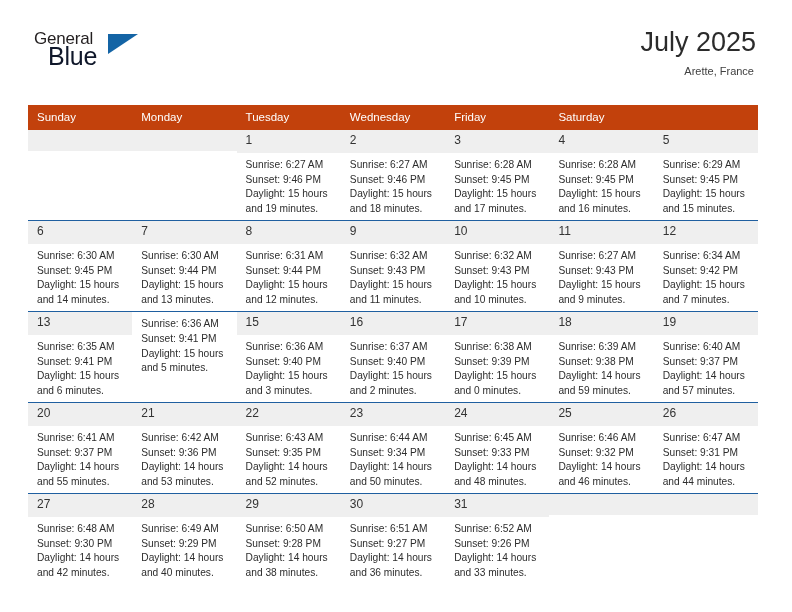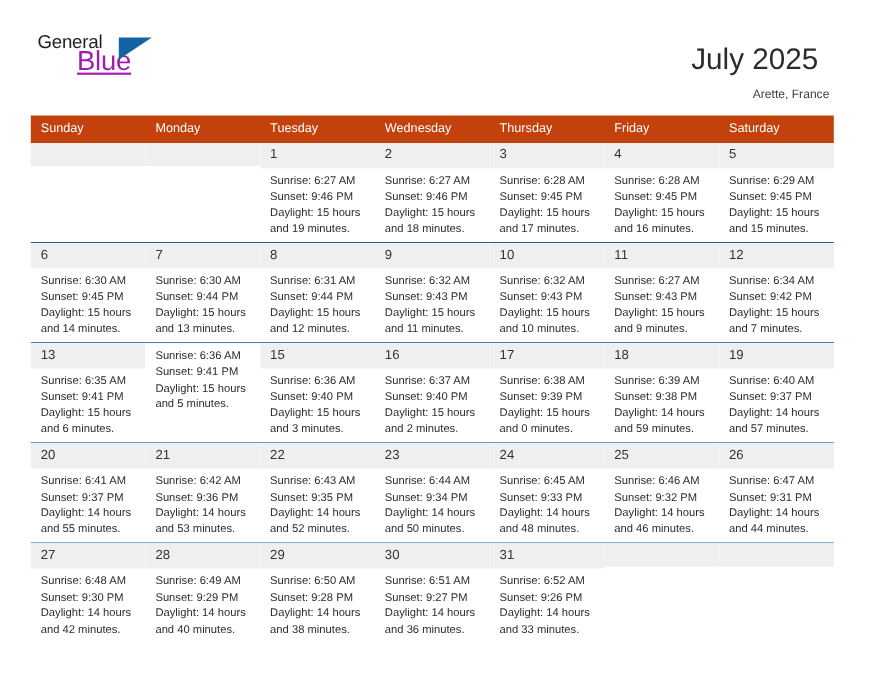--- a/index.html
+++ b/index.html
@@ -31,46 +31,45 @@
   }
   .brand-general {
     font-size: 17px;
     color: #231f20;
     letter-spacing: -0.2px;
     line-height: 1;
     display: block;
   }
   .brand-blue {
     font-size: 25px;
-    color: #a21caf;
+    color: #0f172a;
     letter-spacing: -0.2px;
     line-height: 1;
     display: block;
     margin-top: -3px;
-    margin-left: 36px;
-    text-decoration: underline;
+    margin-left: 14px;
   }
   .brand-triangle {
     position: absolute;
     left: 74px;
     top: 8px;
     width: 0; height: 0;
     border-left: 30px solid #1464a5;
     border-bottom: 20px solid transparent;
   }
   .titles {
     text-align: right;
     padding-top: 2px;
   }
   .cal-title {
     font-size: 27px;
     color: #2b2b2b;
     line-height: 1.05;
     font-weight: normal;
-    margin: 12px;
+    margin: 0;
   }
   .cal-subtitle {
     font-size: 11px;
     color: #404040;
     margin: 9px 2px 0 0;
   }
 
   
   .calendar {
     position: absolute;
@@ -133,21 +132,20 @@
       <div class="cal-subtitle">Arette, France</div>
     </div>
   </div>
 
   <div class="calendar">
     <div class="week-head" id="weekday-header-row">
         <div class="dow">Sunday</div>
         <div class="dow">Monday</div>
         <div class="dow">Tuesday</div>
         <div class="dow">Wednesday</div>
-        <div class="dow">Thursday</div>
         <div class="dow">Friday</div>
         <div class="dow">Saturday</div>
       </div>
     <div id="weeks-container">
         <div class="week first">
           <div class="day empty">
             <div class="day-num"></div>
             <div class="day-info">
               <div></div>
               <div></div>

